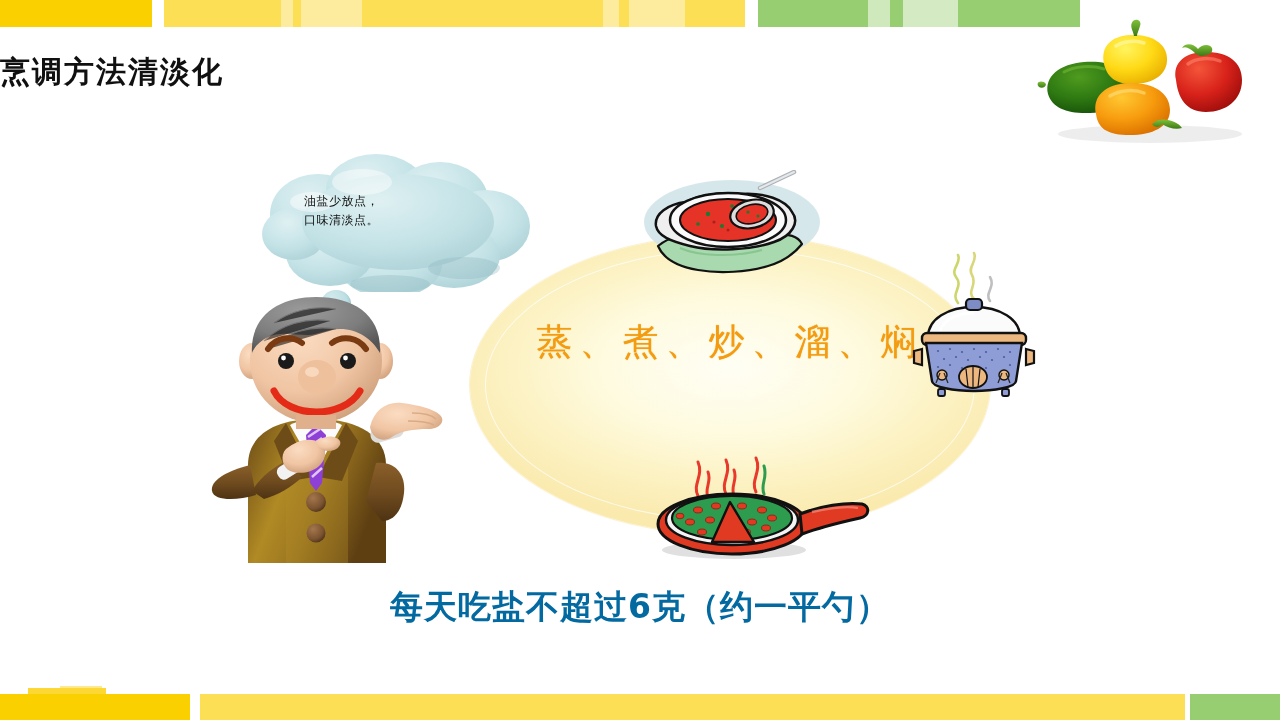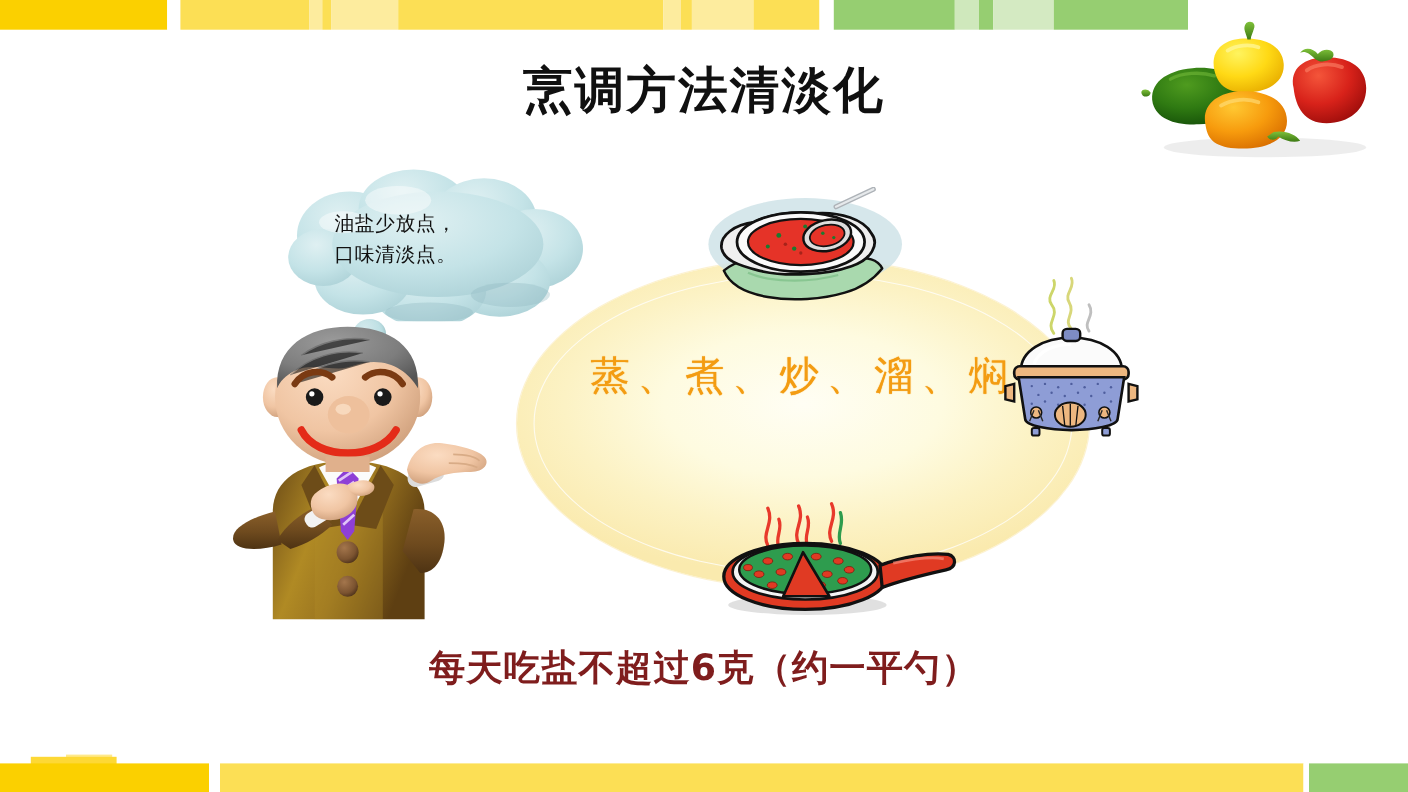--- a/index.html
+++ b/index.html
@@ -21,23 +21,23 @@
   .seg { height:100%; }
 
   #top-banner { top:0; left:0; width:1280px; height:27px; }
   #bottom-banner { top:694px; left:0; width:1280px; height:26px; }
   #bottom-tab { position:absolute; left:28px; top:688px; width:78px; height:8px; background:#FDD835; }
   #bottom-tab2 { position:absolute; left:60px; top:686px; width:42px; height:8px; background:#FFE98A; }
 
   
   #title {
     position:absolute; left:0; top:52px; width:1280px;
-    text-align:center;
+    text-align:left;
     font-family:"DejaVu Sans","Liberation Sans",sans-serif;
-    font-size:45px; font-weight:700; color:#101010;
+    font-size:30px; font-weight:700; color:#101010;
     letter-spacing:2px;
     white-space:nowrap;
   }
 
   
   #oval {
     position:absolute; left:470px; top:235px;
     width:520px; height:300px;
     border-radius:50%;
     background:
@@ -60,30 +60,30 @@
     text-shadow:0 0 1px #F39C12;
   }
   #oval-line1 { font-size:36px; letter-spacing:7px; font-weight:500; }
   #oval-line2 { font-size:36px; letter-spacing:7px; font-weight:500; margin-top:18px; }
 
   
   #caption {
     position:absolute; left:0; top:585px; width:1280px;
     text-align:center;
     font-family:"DejaVu Sans","Liberation Sans",sans-serif;
-    font-size:33px; font-weight:700; color:#7f1d1d;
+    font-size:33px; font-weight:700; color:#0369a1;
     letter-spacing:1px; white-space:nowrap;
   }
 
   
   #thought { position:absolute; left:258px; top:152px; width:280px; height:140px; }
   #thought-text {
     position:absolute; left:304px; top:192px; width:200px;
-    font-family:Liberation Mono, monospace;
-    font-size:18px; color:#111; line-height:1.55; letter-spacing:.5px;
+    font-family:Liberation Serif, serif;
+    font-size:12px; color:#111; line-height:1.55; letter-spacing:.5px;
   }
   .tail-bubble {
     position:absolute; border-radius:50%;
     background:radial-gradient(circle at 35% 30%, #d3e9ec 0%, #bcdfe3 55%, #a4ccd2 100%);
     box-shadow:inset -1px -2px 3px rgba(120,160,165,.45);
   }
   #tb1 { left:321px; top:290px; width:30px; height:28px; }
   #tb2 { left:307px; top:314px; width:20px; height:19px; }
   #tb3 { left:299px; top:331px; width:12px; height:11px; }
 

